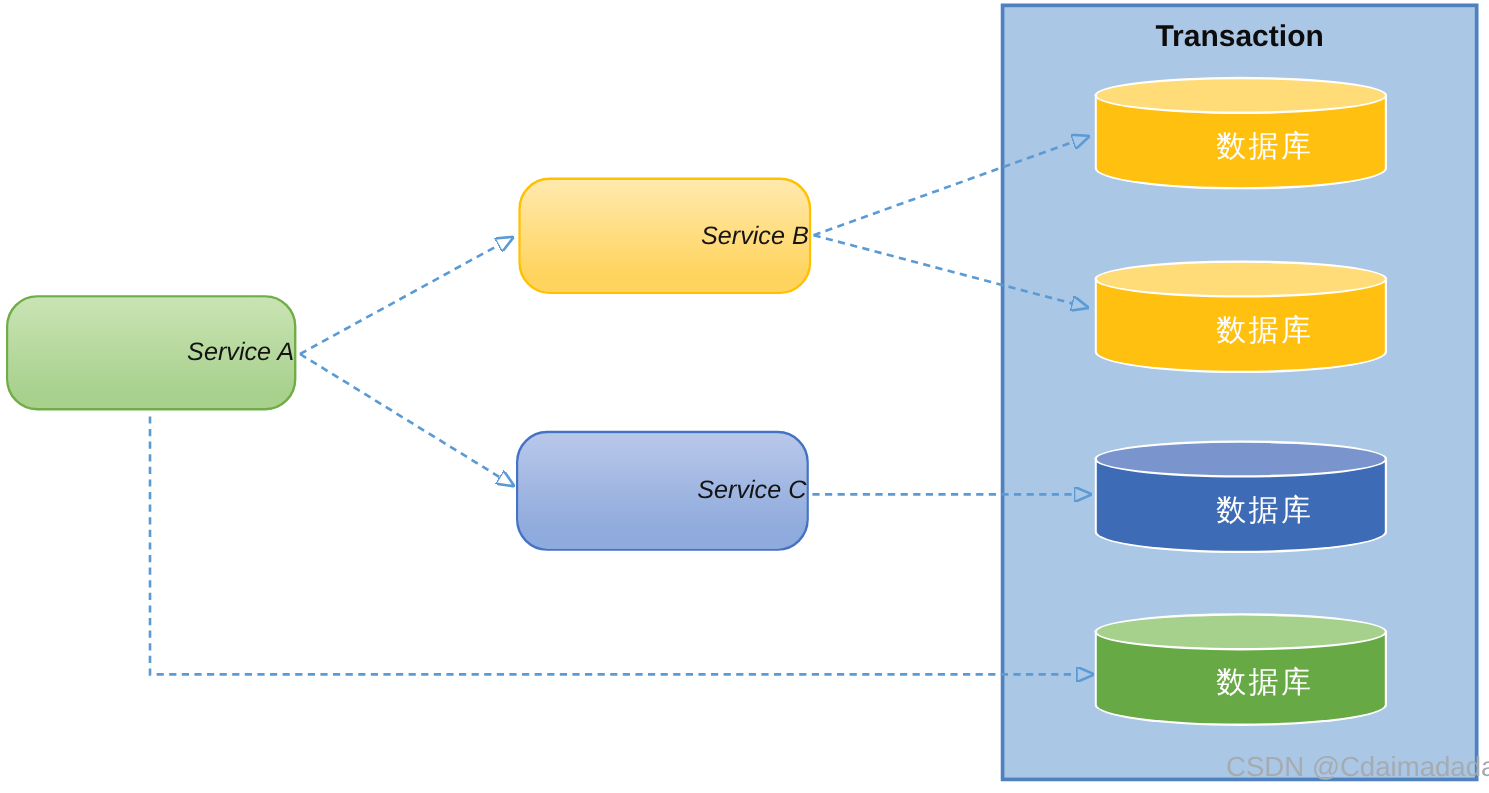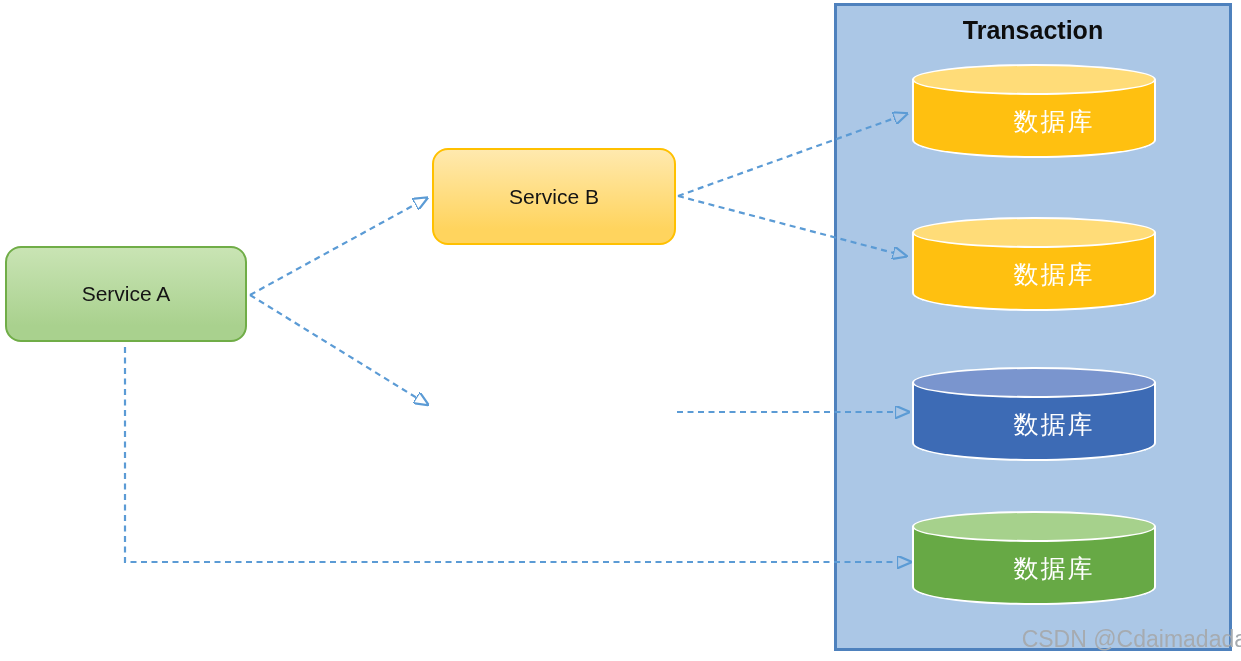--- a/index.html
+++ b/index.html
@@ -38,27 +38,28 @@
     position: absolute;
     left: 0; top: 0;
     z-index: 2;
   }
   svg.arrows path { fill: none; stroke: var(--arrow, #5B9BD5); stroke-width: 2.2; stroke-dasharray: 6 4.5; }
 
   
   .node {
     position: absolute;
     box-sizing: border-box;
-    border-radius: 16px;
+    border-radius: 26px;
     display: flex;
     align-items: center;
-    justify-content: center;
+    justify-content: flex-end;
     font-size: 21px;
     color: #141414;
     z-index: 3;
+    font-style: italic;
   }
   .node-a {
     left: 5px; top: 246px; width: 242px; height: 96px;
     background: linear-gradient(180deg, var(--service-a-fill-light, #C9E4B4) 0%, var(--service-a-fill, #A9D18E) 85%);
     border: 2px solid var(--service-a-border, #70AD47);
   }
   .node-b {
     left: 432px; top: 148px; width: 244px; height: 97px;
     background: linear-gradient(180deg, var(--service-b-fill-light, #FFE9AE) 0%, var(--service-b-fill, #FFD45E) 85%);
     border: 2px solid var(--service-b-border, #FFC000);
@@ -139,20 +140,23 @@
     <path d="M 677 412 L 896 412" marker-end="url(#arrowhead)"></path>
     <path d="M 125 347 L 125 562 L 898 562" marker-end="url(#arrowhead)"></path>
   </svg>
 
   <div class="node node-a">
     <span>Service A</span>
   </div>
   <div class="node node-b">
     <span>Service B</span>
   </div>
+  <div class="node node-c">
+    <span>Service C</span>
+  </div>
 
   <div class="db db-1 db-yellow">
     <div class="cyl-body">
       <span class="db-label">数据库</span>
     </div>
     <div class="cyl-top"></div>
   </div>
 
   <div class="db db-2 db-yellow">
     <div class="cyl-body">

